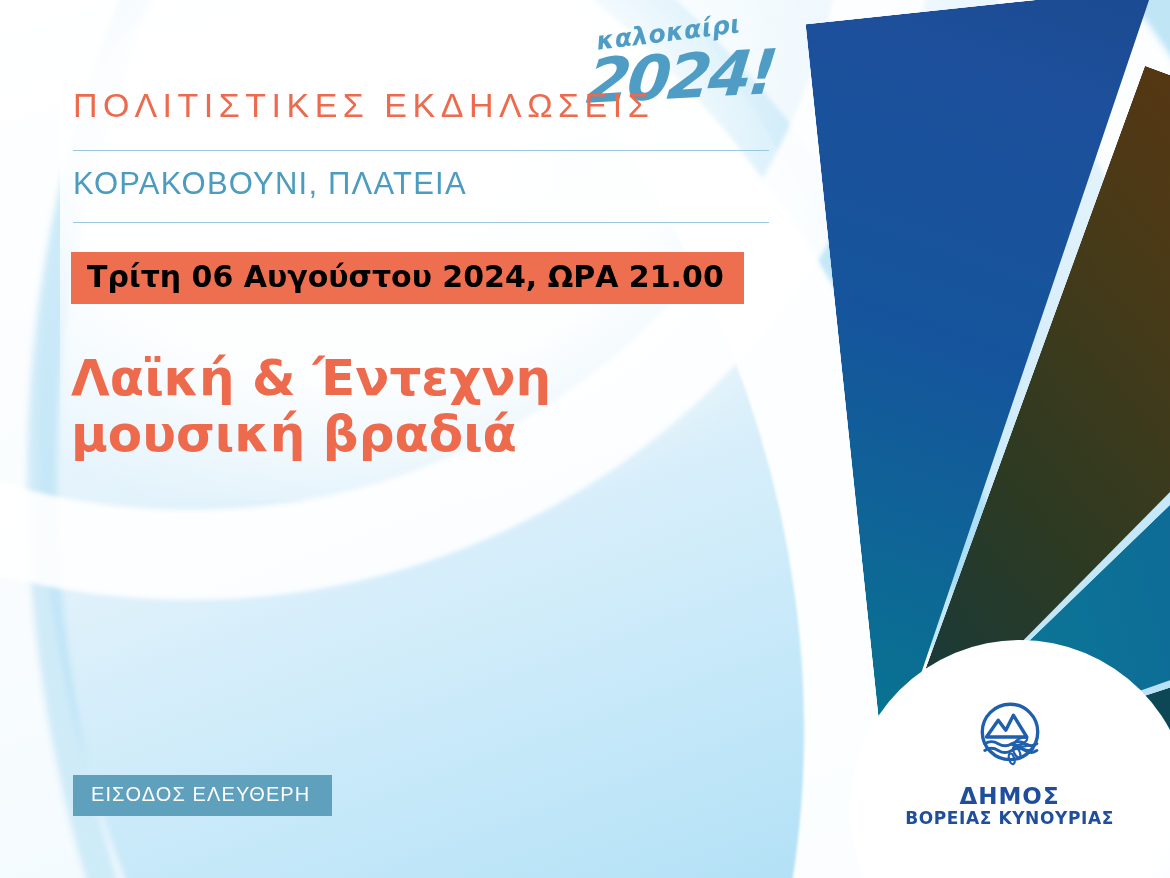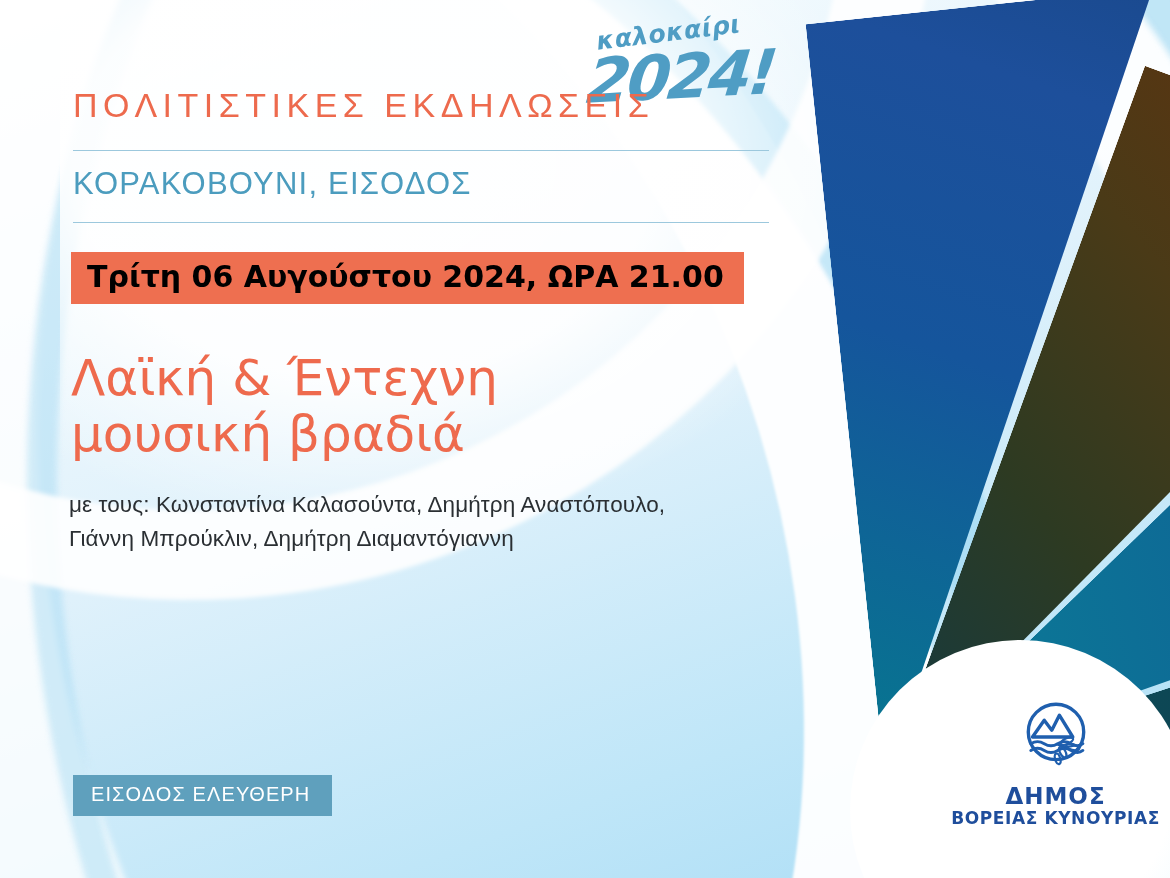--- a/index.html
+++ b/index.html
@@ -188,21 +188,21 @@
     font-size:30px;font-weight:700;
     color:#000000;
     letter-spacing:0px;
     white-space:nowrap;
     line-height:1.05;
   }
 
   .title{
     position:absolute;left:62px;top:350px;
     font-family:"DejaVu Sans","Liberation Sans",sans-serif;
-    font-size:50px;font-weight:400;
+    font-size:50px;font-weight:700;
     color:#ee6a4d;
     line-height:1.12;
     letter-spacing:0px;
     white-space:pre-line;
   }
 
   .performers{
     position:absolute;left:60px;top:488px;
     font-size:22.5px;font-weight:400;
     color:#2a2f33;
@@ -216,21 +216,21 @@
     background:#5fa0bd;
     color:#ffffff;
     padding:8px 22px 10px 18px;
     font-size:20px;
     letter-spacing:1.1px;
     white-space:nowrap;
   }
 
   
   .muni{
-    position:absolute;left:948px;top:695px;width:215px;text-align:center;
+    position:absolute;left:902px;top:695px;width:215px;text-align:center;
   }
   .muni-mark{
     width:84px;height:84px;margin:0 auto 4px auto;display:block;
   }
   .muni-l1{
     font-family:"DejaVu Sans","Liberation Sans",sans-serif;
     font-size:23px;font-weight:700;color:#1f4e9c;letter-spacing:1px;
     line-height:1.15;
   }
   .muni-l2{
@@ -281,32 +281,30 @@
   <div class="summer-logo">
     <div class="kalokairi">καλοκαίρι</div>
     <div class="year2024">2024!</div>
   </div>
 
   <div class="content">
 
     <div class="kicker">ΠΟΛΙΤΙΣΤΙΚΕΣ ΕΚΔΗΛΩΣΕΙΣ</div>
 
     <div class="rule rule-top"></div>
-    <div class="place">ΚΟΡΑΚΟΒΟΥΝΙ, ΕΙΣΟΔΟΣ</div>
+    <div class="place">ΚΟΡΑΚΟΒΟΥΝΙ, ΠΛΑΤΕΙΑ</div>
     <div class="rule rule-bot"></div>
 
     <div class="date-banner">
       <span>Τρίτη 06 Αυγούστου 2024,  ΩΡΑ 21.00</span>
     </div>
 
     <div class="title">Λαϊκή &amp; Έντεχνη
 μουσική βραδιά</div>
 
-    <div class="performers">με τους: Κωνσταντίνα  Καλασούντα, Δημήτρη Αναστόπουλο,
-Γιάννη Μπρούκλιν, Δημήτρη  Διαμαντόγιαννη</div>
 
     <div class="free-badge">ΕΙΣΟΔΟΣ ΕΛΕΥΘΕΡΗ</div>
   </div>
 
   <div class="muni">
     <svg class="muni-mark" viewBox="0 0 100 100">
       <circle cx="50" cy="44" r="33" fill="none" stroke="#1f5fae" stroke-width="4"></circle>
       <path d="M22 50 L36 30 L45 42 L54 24 L70 50 Z" fill="none" stroke="#1f5fae" stroke-width="4" stroke-linejoin="round"></path>
       <path d="M20 58 q8 -5 16 0 q8 5 16 0 q8 -5 16 0 q8 5 14 0" fill="none" stroke="#1f5fae" stroke-width="3.5" stroke-linecap="round"></path>
       <path d="M20 66 q8 -5 16 0 q8 5 16 0 q8 -5 16 0 q8 5 14 0" fill="none" stroke="#1f5fae" stroke-width="3.5" stroke-linecap="round"></path>

